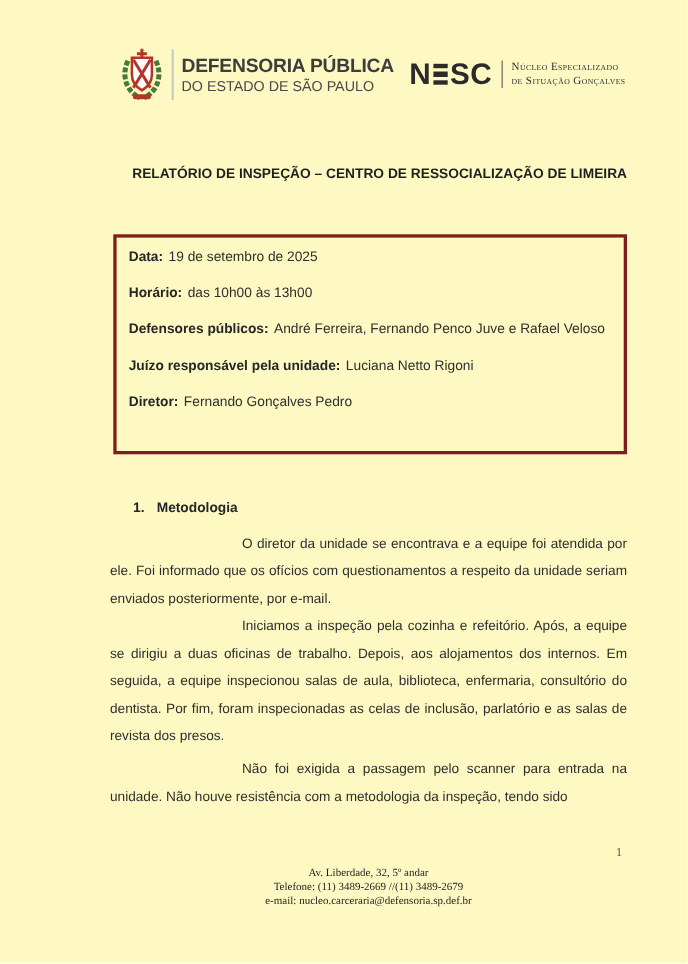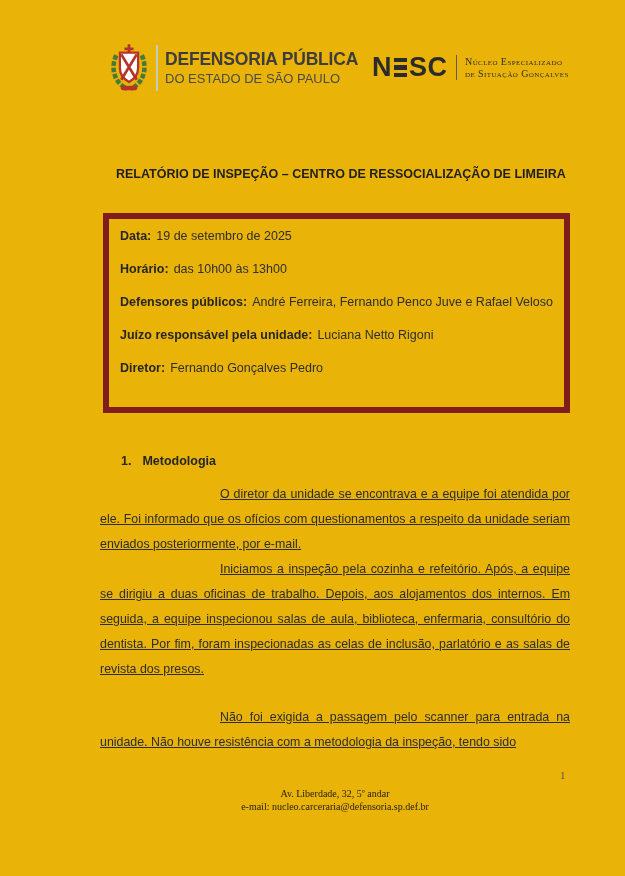--- a/index.html
+++ b/index.html
@@ -7,21 +7,21 @@
     padding: 0;
     background: #ffffff;
     width: 625px;
     height: 876px;
     font-family: "Liberation Sans", sans-serif;
   }
   .page {
     position: relative;
     width: 625px;
     height: 876px;
-    background: #eab308;
+    background: #fef9c3;
     overflow: hidden;
     color: #2e2e2e;
   }
 
   
   .dp-logo {
     position: absolute;
     left: 109px;
     top: 43px;
     display: flex;
@@ -93,36 +93,36 @@
     color: #2e2e2e;
     white-space: nowrap;
   }
 
   
   .title {
     position: absolute;
     left: 100px;
     width: 470px;
     top: 151px;
-    margin: 16px;
-    text-align: left;
+    margin: 0;
+    text-align: right;
     font-size: 12.5px;
     font-weight: bold;
     color: #1f1f1f;
   }
 
   
   .info-box {
     position: absolute;
     left: 103px;
     top: 213px;
     width: 467px;
     height: 200px;
     box-sizing: border-box;
-    border: 6px solid #7f1d1d;
+    border: 3px solid #7f1d1d;
     padding: 1px 6px 0 11px;
   }
   .info-row {
     line-height: 33px;
     font-size: 12.5px;
     white-space: nowrap;
   }
   .info-label { font-weight: bold; color: #262626; }
   .info-value { margin-left: 5px; color: #2e2e2e; }
 
@@ -142,23 +142,22 @@
     line-height: 25px;
     color: #262626;
   }
   .para {
     margin: 0;
     font-size: 12.4px;
     line-height: 25px;
     text-align: justify;
     text-indent: 120px;
     color: #2e2e2e;
-    text-decoration: underline;
-  }
-  .para-last { margin-top: 23px; }
+  }
+  .para-last { margin-top: 5px; }
 
   
   .page-number {
     position: absolute;
     left: 560px;
     top: 769px;
     font-family: "Liberation Serif", serif;
     font-size: 11px;
     color: #555555;
   }
@@ -241,16 +240,17 @@
     </h2>
     <p class="para">O diretor da unidade se encontrava e a equipe foi atendida por ele. Foi informado que os ofícios com questionamentos a respeito da unidade seriam enviados posteriormente, por e-mail.</p>
     <p class="para">Iniciamos a inspeção pela cozinha e refeitório. Após, a equipe se dirigiu a duas oficinas de trabalho. Depois, aos alojamentos dos internos. Em seguida, a equipe inspecionou salas de aula, biblioteca, enfermaria, consultório do dentista. Por fim, foram inspecionadas as celas de inclusão, parlatório e as salas de revista dos presos.</p>
     <p class="para para-last">Não foi exigida a passagem pelo scanner para entrada na unidade. Não houve resistência com a metodologia da inspeção, tendo sido</p>
   </main>
 
   <div class="page-number">1</div>
 
   <footer class="address">
     <div>Av. Liberdade, 32, 5º andar</div>
+    <div>Telefone: (11) 3489-2669 //(11) 3489-2679</div>
     <div>e-mail: nucleo.carceraria@defensoria.sp.def.br</div>
   </footer>
 
 </div>
 
 </body></html>

